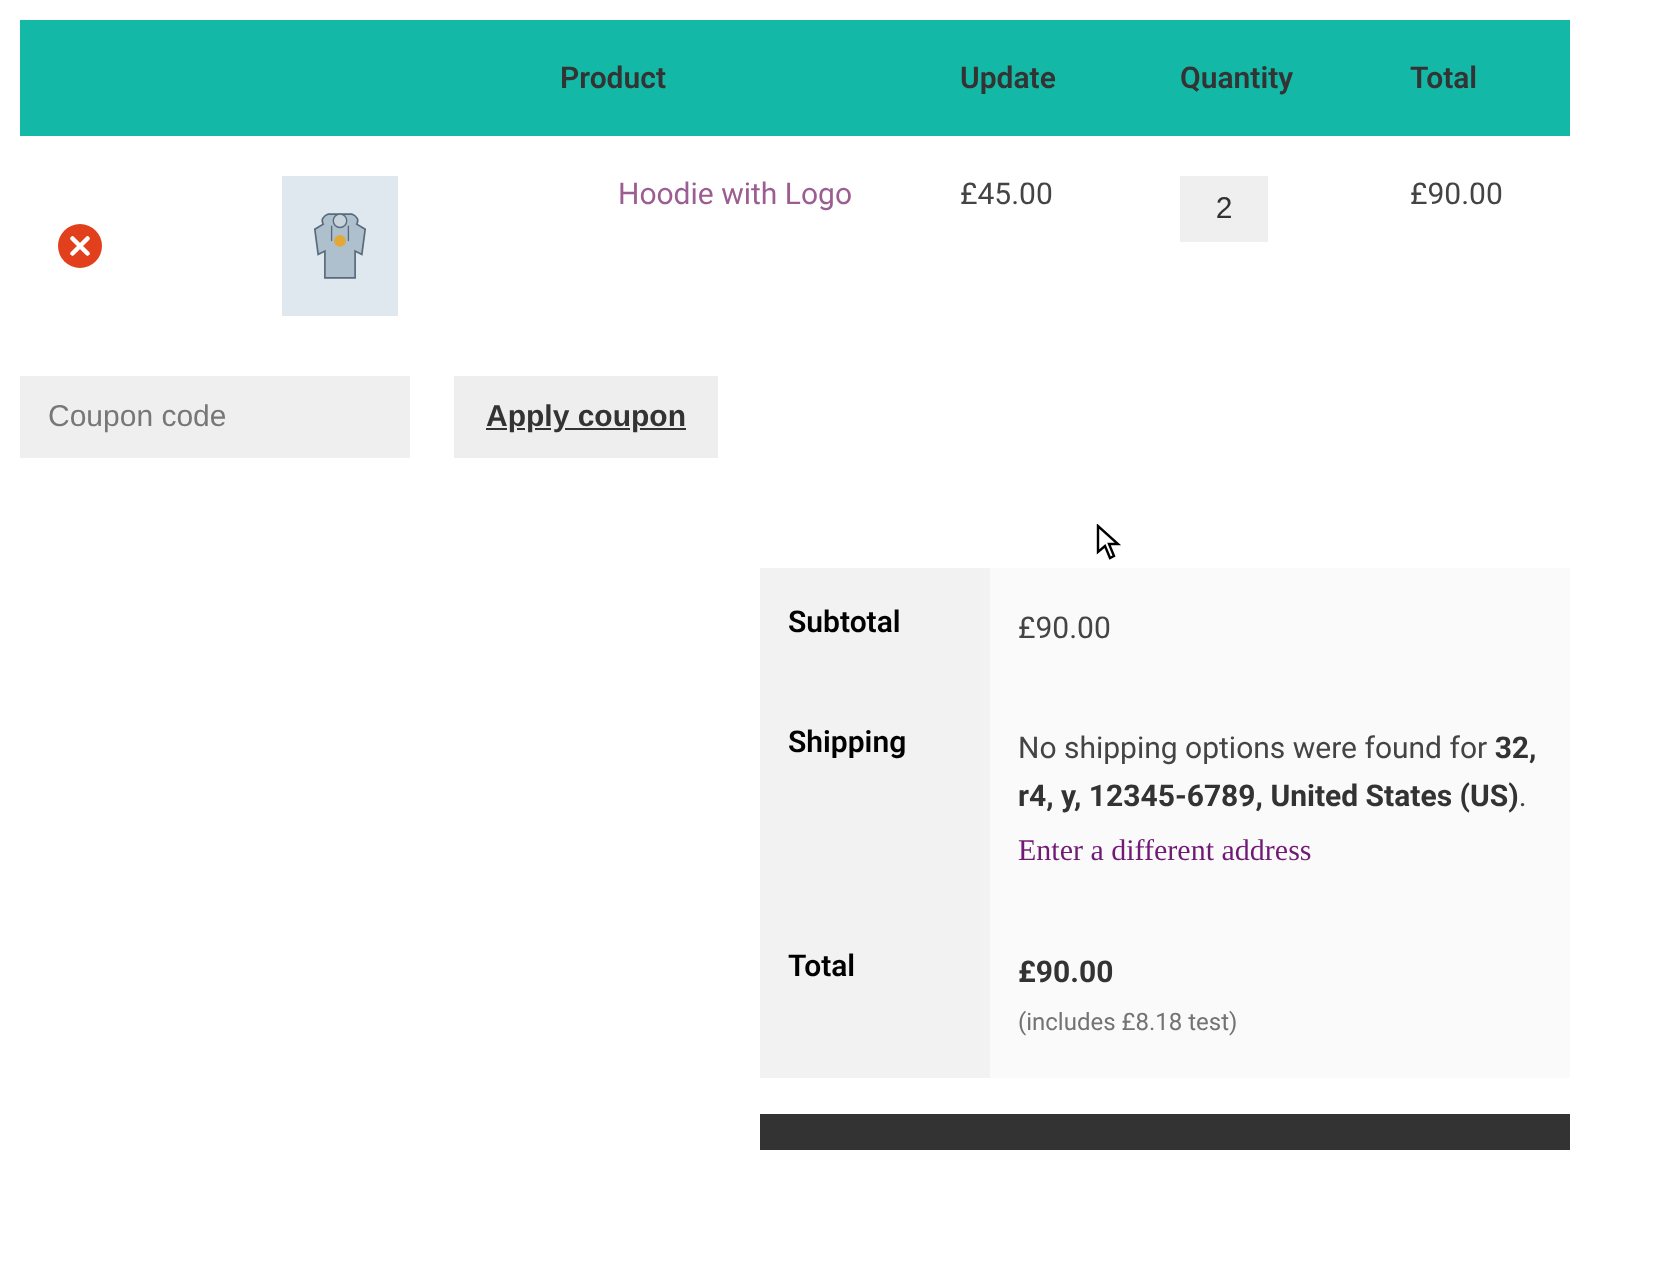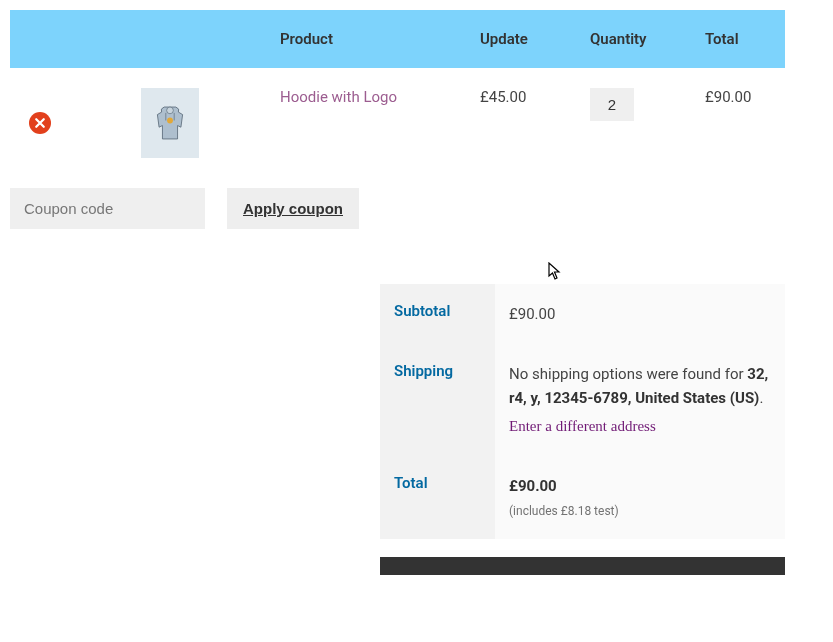--- a/index.html
+++ b/index.html
@@ -11,21 +11,21 @@
       overflow: hidden;
       color: #333;
       position: relative;
     }
     .cart-table {
       width: 775px;
       margin: 10px;
       border-collapse: collapse;
     }
     .cart-table thead th {
-      background: #7dd3fc;
+      background: #14b8a6;
       text-align: left;
       padding: 20px 10px;
       font-weight: 600;
       font-size: 15px;
       color: #333;
     }
     .cart-table th.remove-col { width: 60px; }
     .cart-table th.thumb-col { width: 200px; }
     .cart-table th.product-col { width: 200px; }
     .cart-table th.price-col { width: 110px; }
@@ -54,20 +54,21 @@
       width: 58px; height: 70px;
       background: #dfe8ee;
       display: inline-flex;
       align-items: center;
       justify-content: center;
     }
     .thumb svg { width: 42px; height: 42px; }
     .product-link {
       color: #9c5d90;
       text-decoration: none;
+      margin-left: 29px;
     }
     .qty-input {
       width: 44px;
       padding: 8px 6px;
       text-align: center;
       border: none;
       background: #efefef;
       font-size: 15px;
       color: #333;
     }
@@ -118,21 +119,21 @@
       width: 100%;
       border-collapse: collapse;
     }
     .totals-table th {
       background: #f2f2f2;
       text-align: left;
       padding: 18px 14px;
       vertical-align: top;
       font-weight: 600;
       font-size: 15px;
-      color: #0369a1;
+      color: #000000;
       width: 115px;
     }
     .totals-table td {
       background: #fafafa;
       padding: 18px 14px;
       vertical-align: top;
       font-size: 15px;
       color: #444;
       line-height: 1.6;
     }

